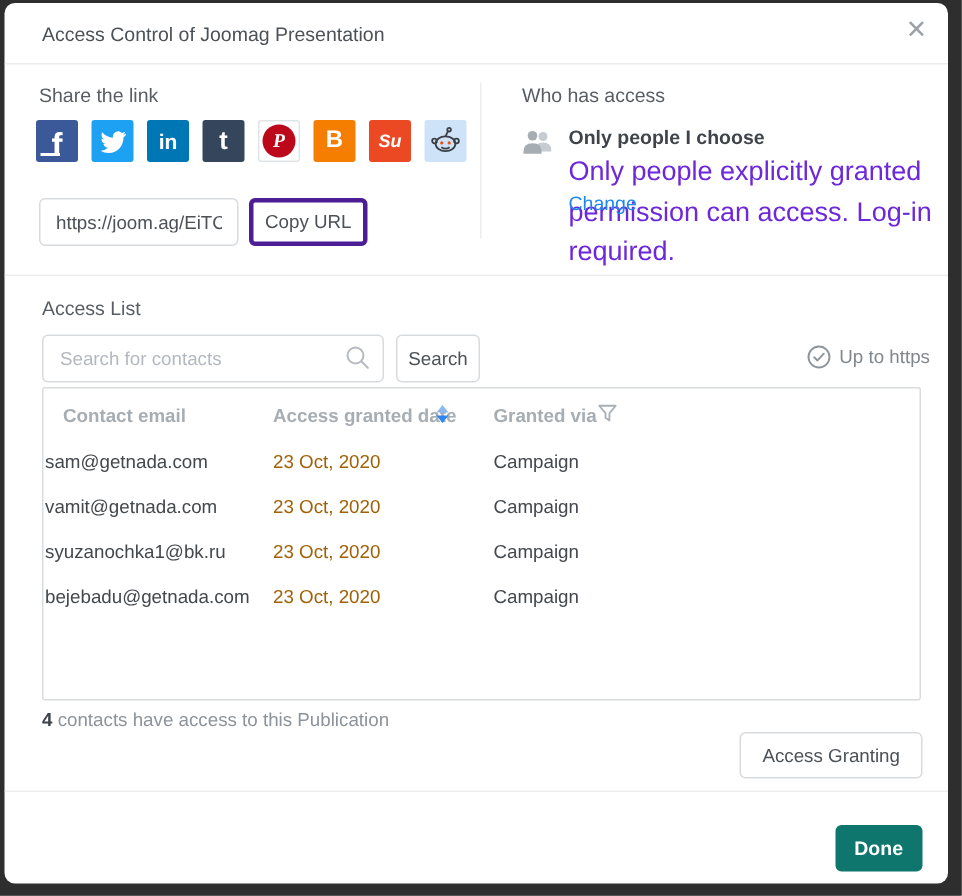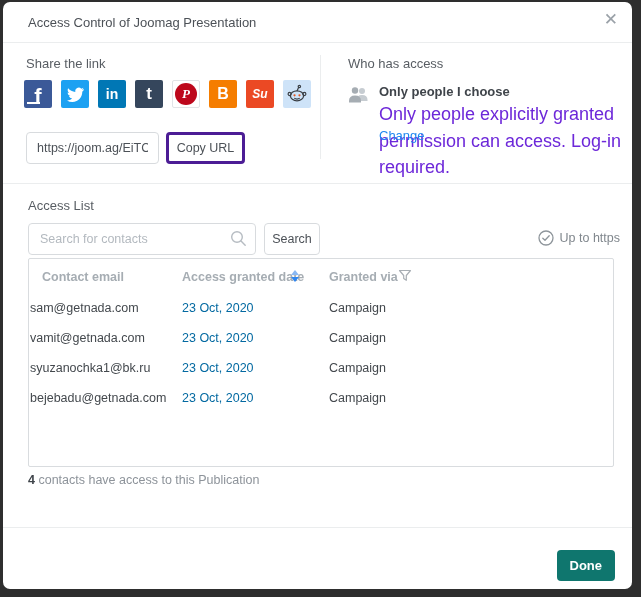--- a/index.html
+++ b/index.html
@@ -62,21 +62,21 @@
   .th-email { left:13px; }
   .th-date { left:153px; }
   .th-via { left:300px; }
   .sort { position:absolute; left:262px; top:11px; display:flex; flex-direction:column; gap:2px; cursor:pointer; }
   .sort .up { width:0; height:0; border-left:4px solid transparent; border-right:4px solid transparent; border-bottom:5px solid #8ab8f2; }
   .sort .dn { width:0; height:0; border-left:4px solid transparent; border-right:4px solid transparent; border-top:5px solid #2e86f0; }
   .funnel { position:absolute; left:369px; top:10px; cursor:pointer; }
   .trow { position:absolute; left:0; right:0; height:30px; }
   .td { position:absolute; top:8px; font-size:12.5px; }
   .c-email { left:1px; color:#43484d; }
-  .c-date { left:153px; color:#0369a1; }
+  .c-date { left:153px; color:#a16207; }
   .c-via { left:300px; color:#43484d; }
 
   
   .summary { position:absolute; left:25px; top:471px; font-size:12.5px; color:#8d939a; }
   .summary b { color:#3f444a; }
   .ag-btn { position:absolute; right:17px; top:486px; height:31px; padding:0 14px; border:1px solid #d8dbde; border-radius:4px; background:#fff; font-size:12.5px; color:#4c5157; cursor:pointer; font-family:"Liberation Sans", sans-serif; }
   .done-btn { position:absolute; right:17px; top:548px; height:31px; padding:0 13px; border:none; border-radius:4px; background:#0f766e; font-size:13px; font-weight:bold; color:#ffffff; cursor:pointer; font-family:"Liberation Sans", sans-serif;text-align:center; }
 </style>
 </head>
 <body>
@@ -200,17 +200,18 @@
         <span class="td c-via">Campaign</span>
       </div>
       <div class="trow" style="top:124px">
         <span class="td c-email">bejebadu@getnada.com</span>
         <span class="td c-date">23 Oct, 2020</span>
         <span class="td c-via">Campaign</span>
       </div>
     </div>
 
     <div class="summary"><b>4</b><span> contacts have access to this Publication</span></div>
+    <button class="ag-btn">Access Granting</button>
     <div class="hr" style="top:525px"></div>
     <button class="done-btn">Done</button>
 
   </div>
 </div>
 
 </body></html>

